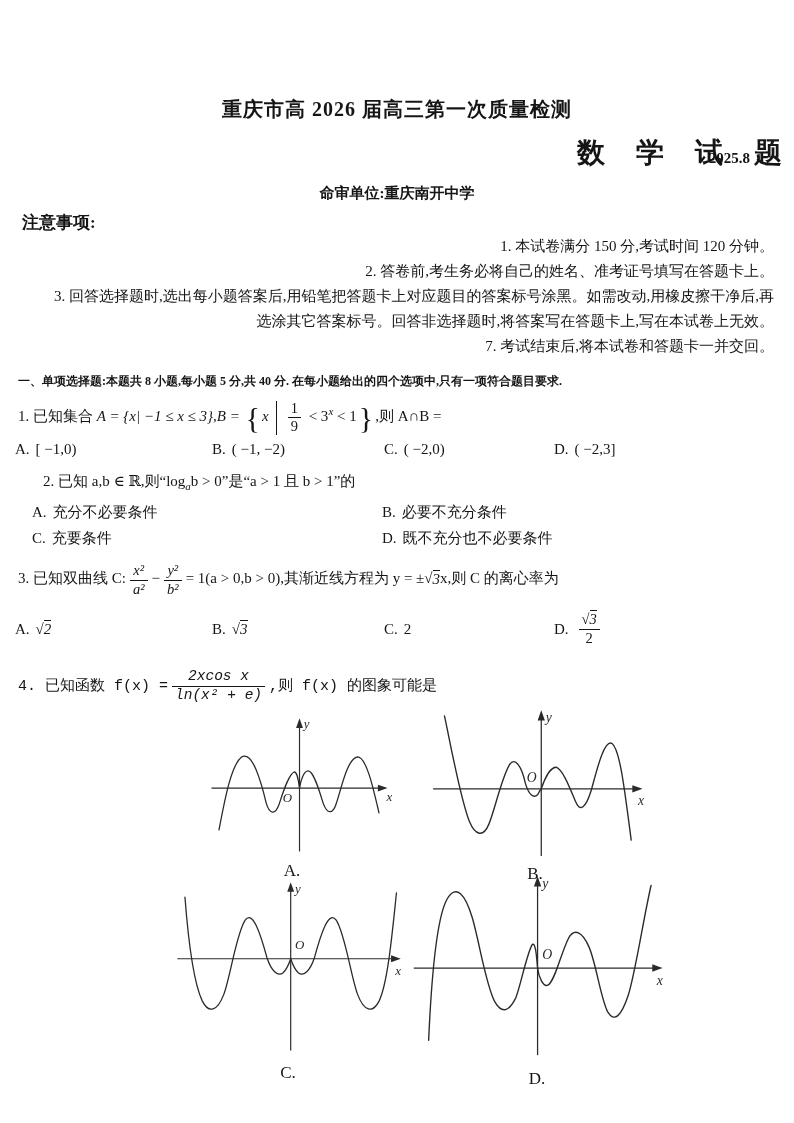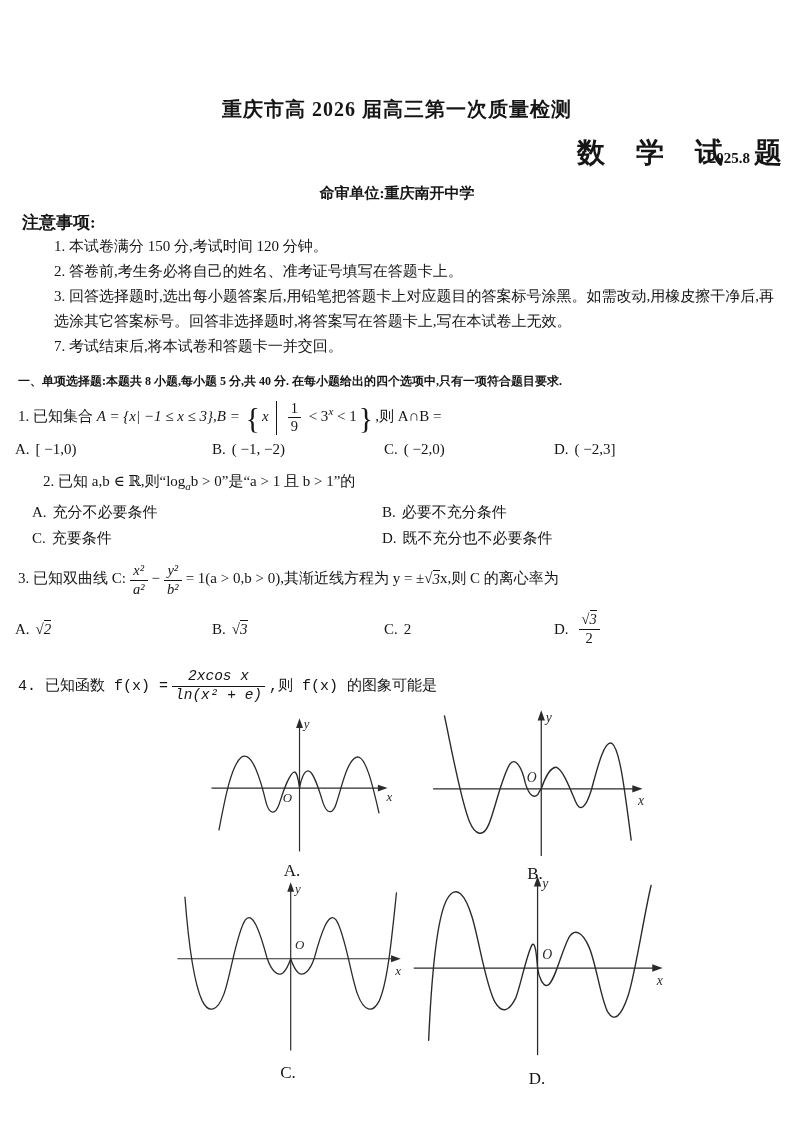--- a/index.html
+++ b/index.html
@@ -7,21 +7,21 @@
         font-family:"Liberation Serif","DejaVu Serif",serif;color:#151515;}
   
   .hdr{position:relative;text-align:center;padding-top:96px;}
   .title1{font-size:20px;font-weight:bold;letter-spacing:1px;margin:0;}
   .subject{font-size:28px;font-weight:bold;letter-spacing:12px;text-indent:12px;margin:11px 0 0 0;text-align:right;}
   .date{position:absolute;right:44px;top:150px;font-size:15px;font-weight:bold;}
   .issuer{margin-top:12px;font-size:15px;font-weight:bold;text-align:center;}
   
   .notice{margin:8px 20px 0 22px;}
   .notice-h{font-size:17px;font-weight:bold;}
-  .nitem{margin-left:32px;font-size:15px;line-height:25px;}
+  .nitem{margin-left:32px;font-size:15px;line-height:25px;text-align:right;}
   
   .sech{margin:12px 16px 0 18px;font-size:12px;font-weight:bold;line-height:21px;}
   
   .q{margin:0 14px 0 18px;font-size:15px;line-height:24px;}
   .q1{margin-top:7px;}
   .q2{margin-top:8px;margin-left:43px;}
   .q3{margin-top:11px;}
   .q4{margin-top:17px;font-family:Liberation Mono, monospace;}
   .mi{font-style:italic;}
   sup{font-size:11px;font-style:italic;}

